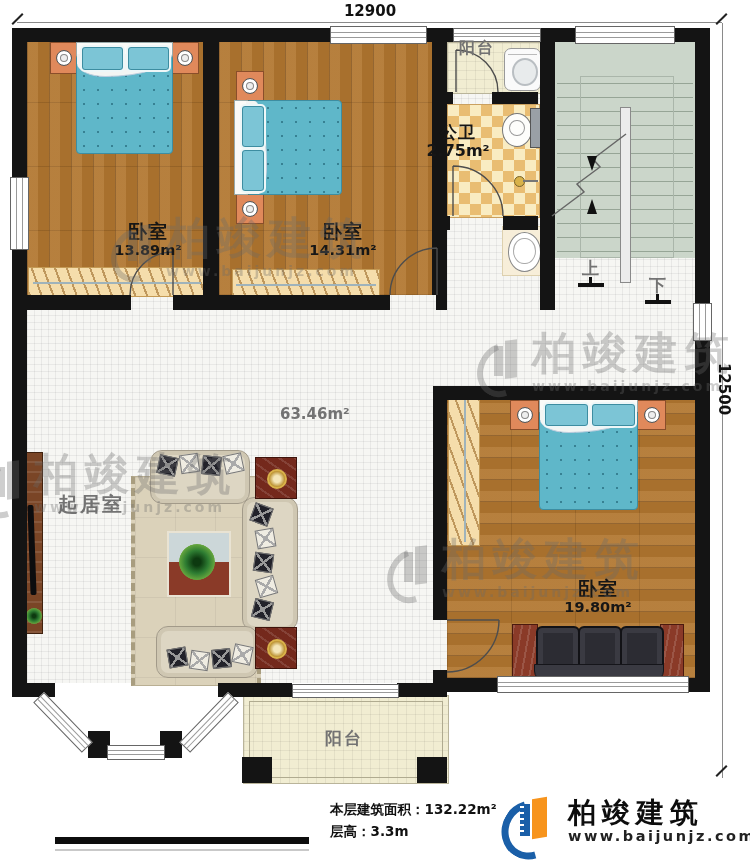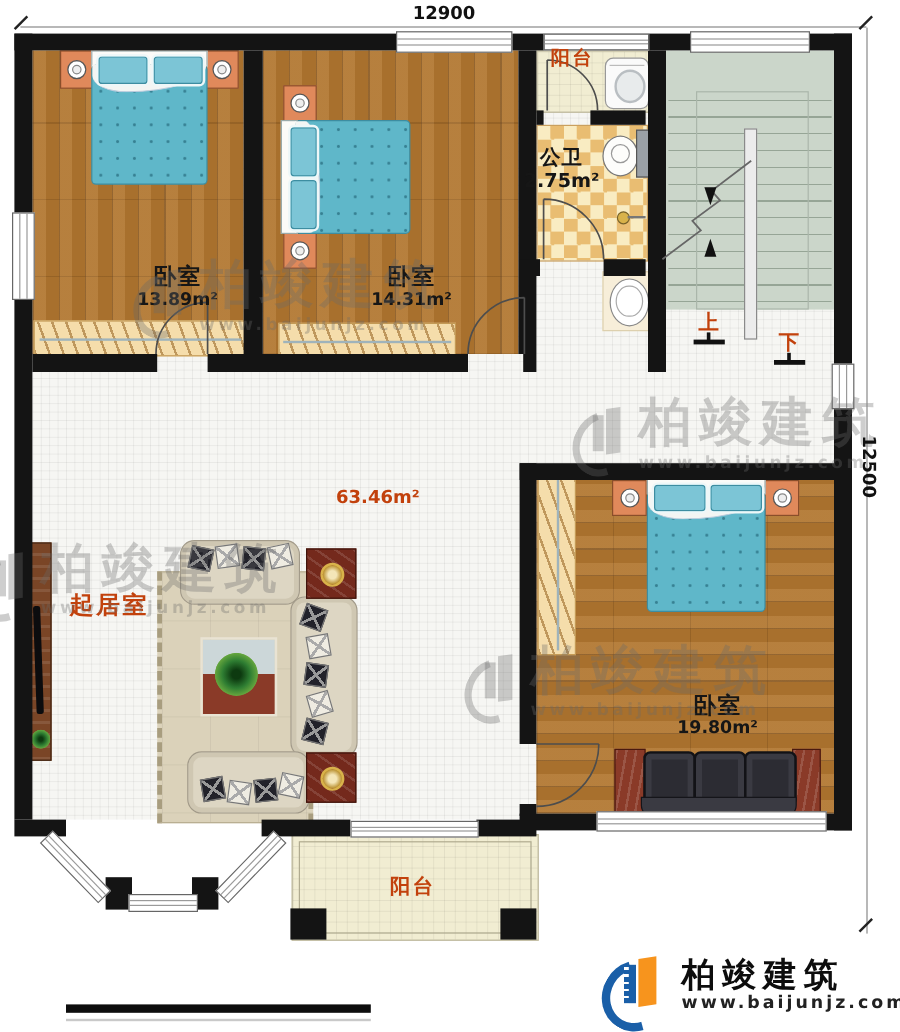--- a/index.html
+++ b/index.html
@@ -95,21 +95,21 @@
     border:2px solid #b9bec2;border-radius:50%;background:#e8ebec;}
   .washer::before{content:'';position:absolute;left:3px;right:3px;top:5px;border-top:1px solid #bbb;}
   .faucet{position:absolute;width:9px;height:9px;border-radius:50%;background:#d8b24a;border:1px solid #77622a;z-index:2;}
 
   
   .room-label{position:absolute;text-align:center;z-index:5;font-weight:bold;color:#161616;line-height:1.12;}
   .rn-lg{font-size:19px;letter-spacing:1px;}
   .rn-md{font-size:17px;letter-spacing:1px;}
   .ra-lg{font-size:14.5px;}
   .ra-md{font-size:16px;}
-  .free-label{position:absolute;z-index:5;font-weight:bold;color:#c2410c;text-align:center;}
+  .free-label{position:absolute;z-index:5;font-weight:bold;color:#737373;text-align:center;}
   .ud-bar{position:absolute;background:#111;z-index:5;}
   .ud-tick{position:absolute;background:#111;z-index:5;}
 
   
   .dim-line{position:absolute;background:#8a8a8a;z-index:7;}
   .dim-tick{position:absolute;width:15px;height:2px;background:#222;transform:rotate(-45deg);z-index:7;}
   .dim-label{position:absolute;font-size:15px;font-weight:bold;color:#111;z-index:7;text-align:center;}
 
   
   .wm{position:absolute;display:flex;align-items:center;gap:10px;z-index:6;color:rgba(105,105,105,.33);pointer-events:none;}
@@ -290,21 +290,21 @@
     <div class="ra-lg">13.89m²</div>
   </div>
   <div class="room-label" style="left:293px;top:221px;width:100px;">
     <div class="rn-lg">卧室</div>
     <div class="ra-lg">14.31m²</div>
   </div>
   <div class="room-label" style="left:548px;top:578px;width:100px;">
     <div class="rn-lg">卧室</div>
     <div class="ra-lg">19.80m²</div>
   </div>
-  <div class="room-label" style="left:433px;top:123px;width:70px;">
+  <div class="room-label" style="left:423px;top:123px;width:70px;">
     <div class="rn-md">公卫</div>
     <div class="ra-md">2.75m²</div>
   </div>
   <div class="free-label" style="left:58px;top:491px;font-size:20px;letter-spacing:2px;">起居室</div>
   <div class="free-label" style="left:280px;top:405px;font-size:15px;">63.46m²</div>
   <div class="free-label" style="left:459px;top:38px;font-size:16px;letter-spacing:2px;">阳台</div>
   <div class="free-label" style="left:325px;top:727px;font-size:17px;letter-spacing:2px;">阳台</div>
 
   <div class="free-label" style="left:582px;top:257px;font-size:17px;">上</div>
   <div class="ud-tick" style="left:589px;top:277px;width:3px;height:7px;"></div>
@@ -353,20 +353,28 @@
         <div class="wm-b2"></div>
       </div>
     <div class="wm-text">
       <span class="wm-name">柏竣建筑</span>
       <span class="wm-url">www.baijunjz.com</span>
     </div>
   </div>
 
   <div class="tb-underline"></div>
   <div class="tb-underline2"></div>
+  <div class="tb-info">
+    <div>
+      <span>本层建筑面积：</span><span>132.22m²</span>
+    </div>
+    <div>
+      <span>层高：</span><span>3.3m</span>
+    </div>
+  </div>
 
   <div class="logo">
     <div class="logo-icon">
       <div class="li-swoosh"></div>
       <div class="li-b1"></div>
       <div class="li-b2"></div>
     </div>
     <div class="logo-text">
       <span class="logo-name">柏竣建筑</span>
       <span class="logo-url">www.baijunjz.com</span>

